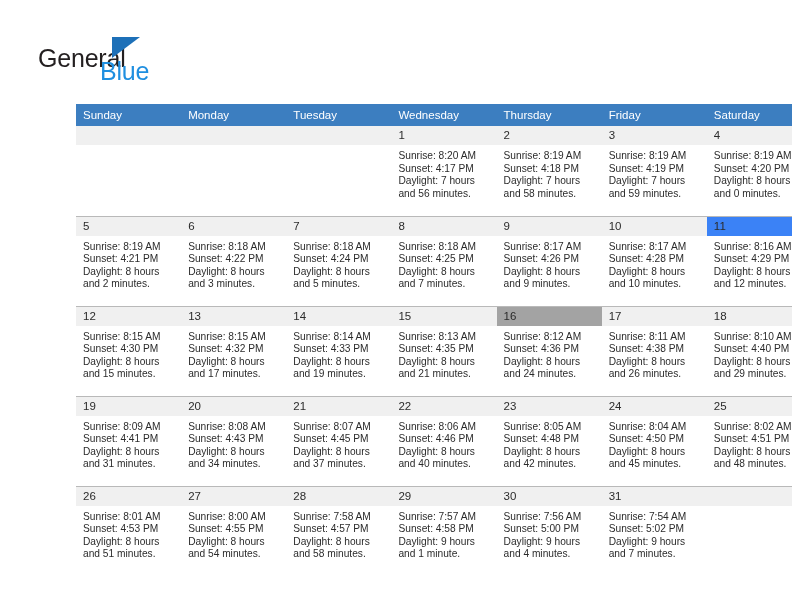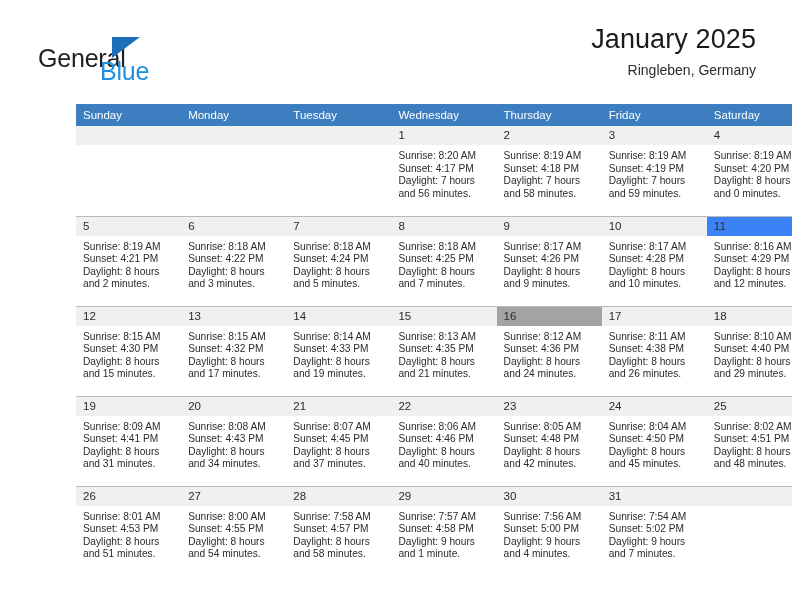--- a/index.html
+++ b/index.html
@@ -144,24 +144,20 @@
 <div class="page">
 
   <div class="masthead">
 
     <div class="logo">
       <span class="logo-general">General</span>
       <span class="logo-tri" style="border-left-color: rgb(29, 112, 184);"></span>
       <span class="logo-blue" style="color: rgb(31, 143, 224);">Blue</span>
     </div>
 
-    <div class="title-block">
-      <div class="cal-title">January 2025</div>
-      <div class="cal-subtitle">Ringleben, Germany</div>
-    </div>
 
   </div>
 
   <table class="calendar">
     <thead>
       <tr>
         <th style="background: rgb(60, 126, 192);">Sunday</th>
         <th style="background: rgb(60, 126, 192);">Monday</th>
         <th style="background: rgb(60, 126, 192);">Tuesday</th>
         <th style="background: rgb(60, 126, 192);">Wednesday</th>

